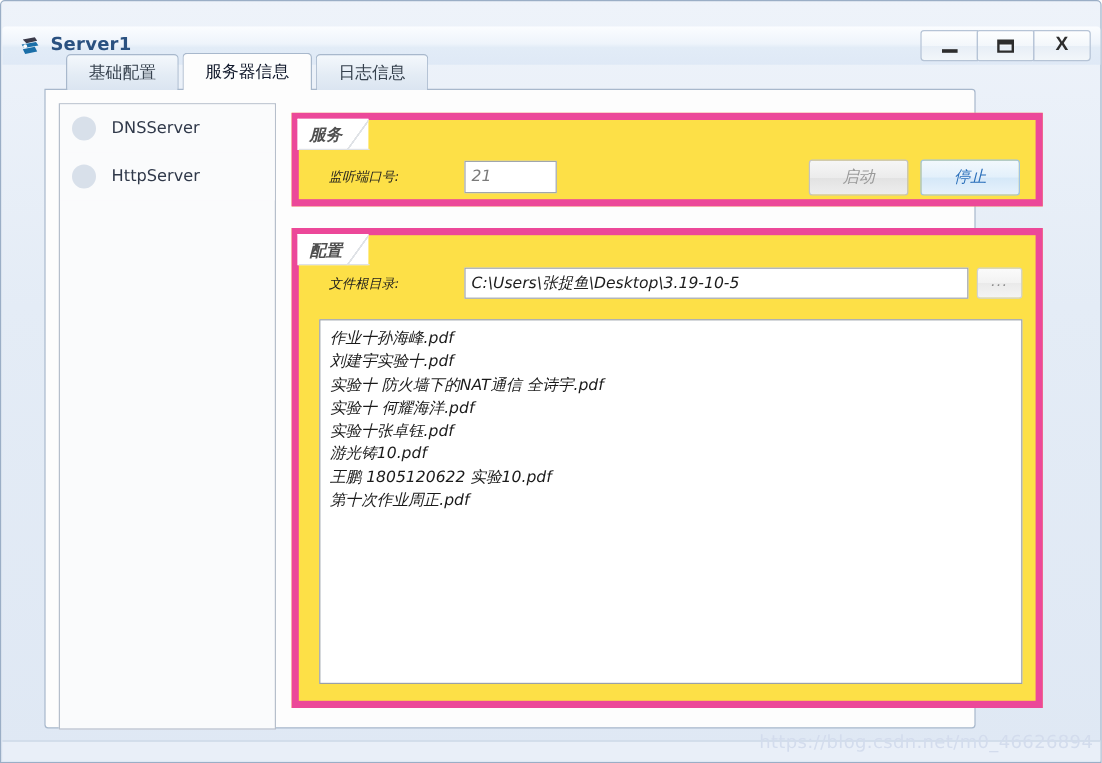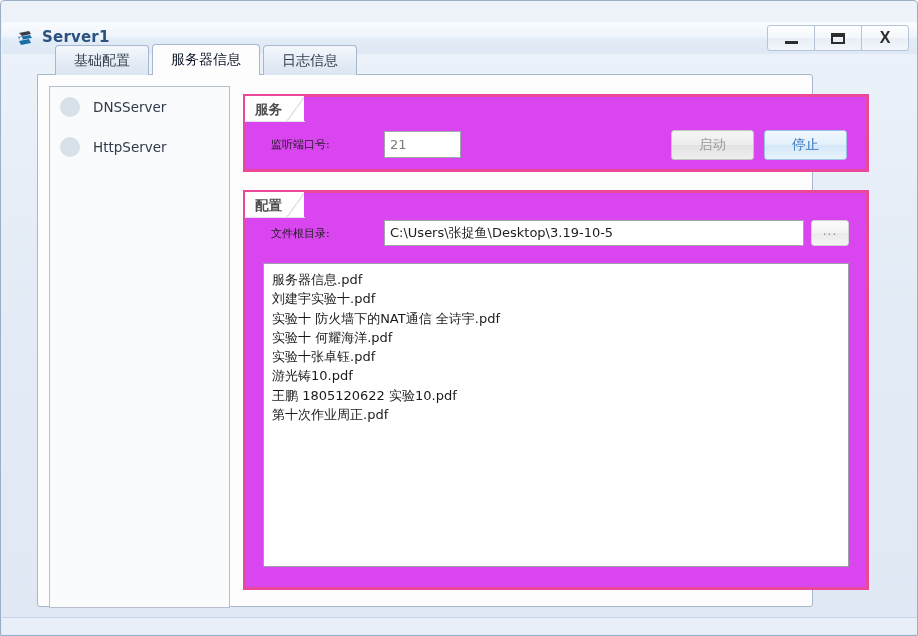--- a/index.html
+++ b/index.html
@@ -180,22 +180,23 @@
     position: absolute;
     left: 205px; top: 11px;
     width: 672px;
     height: 522px;
   }
 
   
   .groupbox {
     position: absolute;
     box-sizing: border-box;
-    border: 3px solid #ec4899;
-    background: #d946ef;
+    border: 6px solid #ec4899;
+    background: #fde047;
+    font-style: italic;
   }
   .gb-title {
     position: absolute;
     left: -1px; top: -1px;
     height: 25px;
     padding: 0 22px 0 9px;
     display: flex;
     align-items: center;
     font-size: 13.5px;
     font-weight: bold;
@@ -374,29 +375,30 @@
       </div>
 
       <div class="groupbox gb-config">
         <div class="gb-title">配置<div class="gb-title-underline" style="width: 59px;"></div></div>
 
         <div class="field-label" style="left:25px; top:33px;">文件根目录:</div>
         <div class="textbox" style="left:138px; top:27px; width:420px; height:26px;">C:\Users\张捉鱼\Desktop\3.19-10-5</div>
         <div class="btn browse" style="left:565px; top:27px; width:38px; height:26px;">...</div>
 
         <div class="filelist">
-          <div class="file-line">服务器信息.pdf</div>
+          <div class="file-line">作业十孙海峰.pdf</div>
           <div class="file-line">刘建宇实验十.pdf</div>
           <div class="file-line">实验十 防火墙下的NAT通信 全诗宇.pdf</div>
           <div class="file-line">实验十 何耀海洋.pdf</div>
           <div class="file-line">实验十张卓钰.pdf</div>
           <div class="file-line">游光铸10.pdf</div>
           <div class="file-line">王鹏 1805120622 实验10.pdf</div>
           <div class="file-line">第十次作业周正.pdf</div>
         </div>
       </div>
 
     </div>
   </div>
 
   <div class="statusbar"></div>
+  <div class="watermark">https://blog.csdn.net/m0_46626894</div>
 
 </div>
 
 </body></html>

